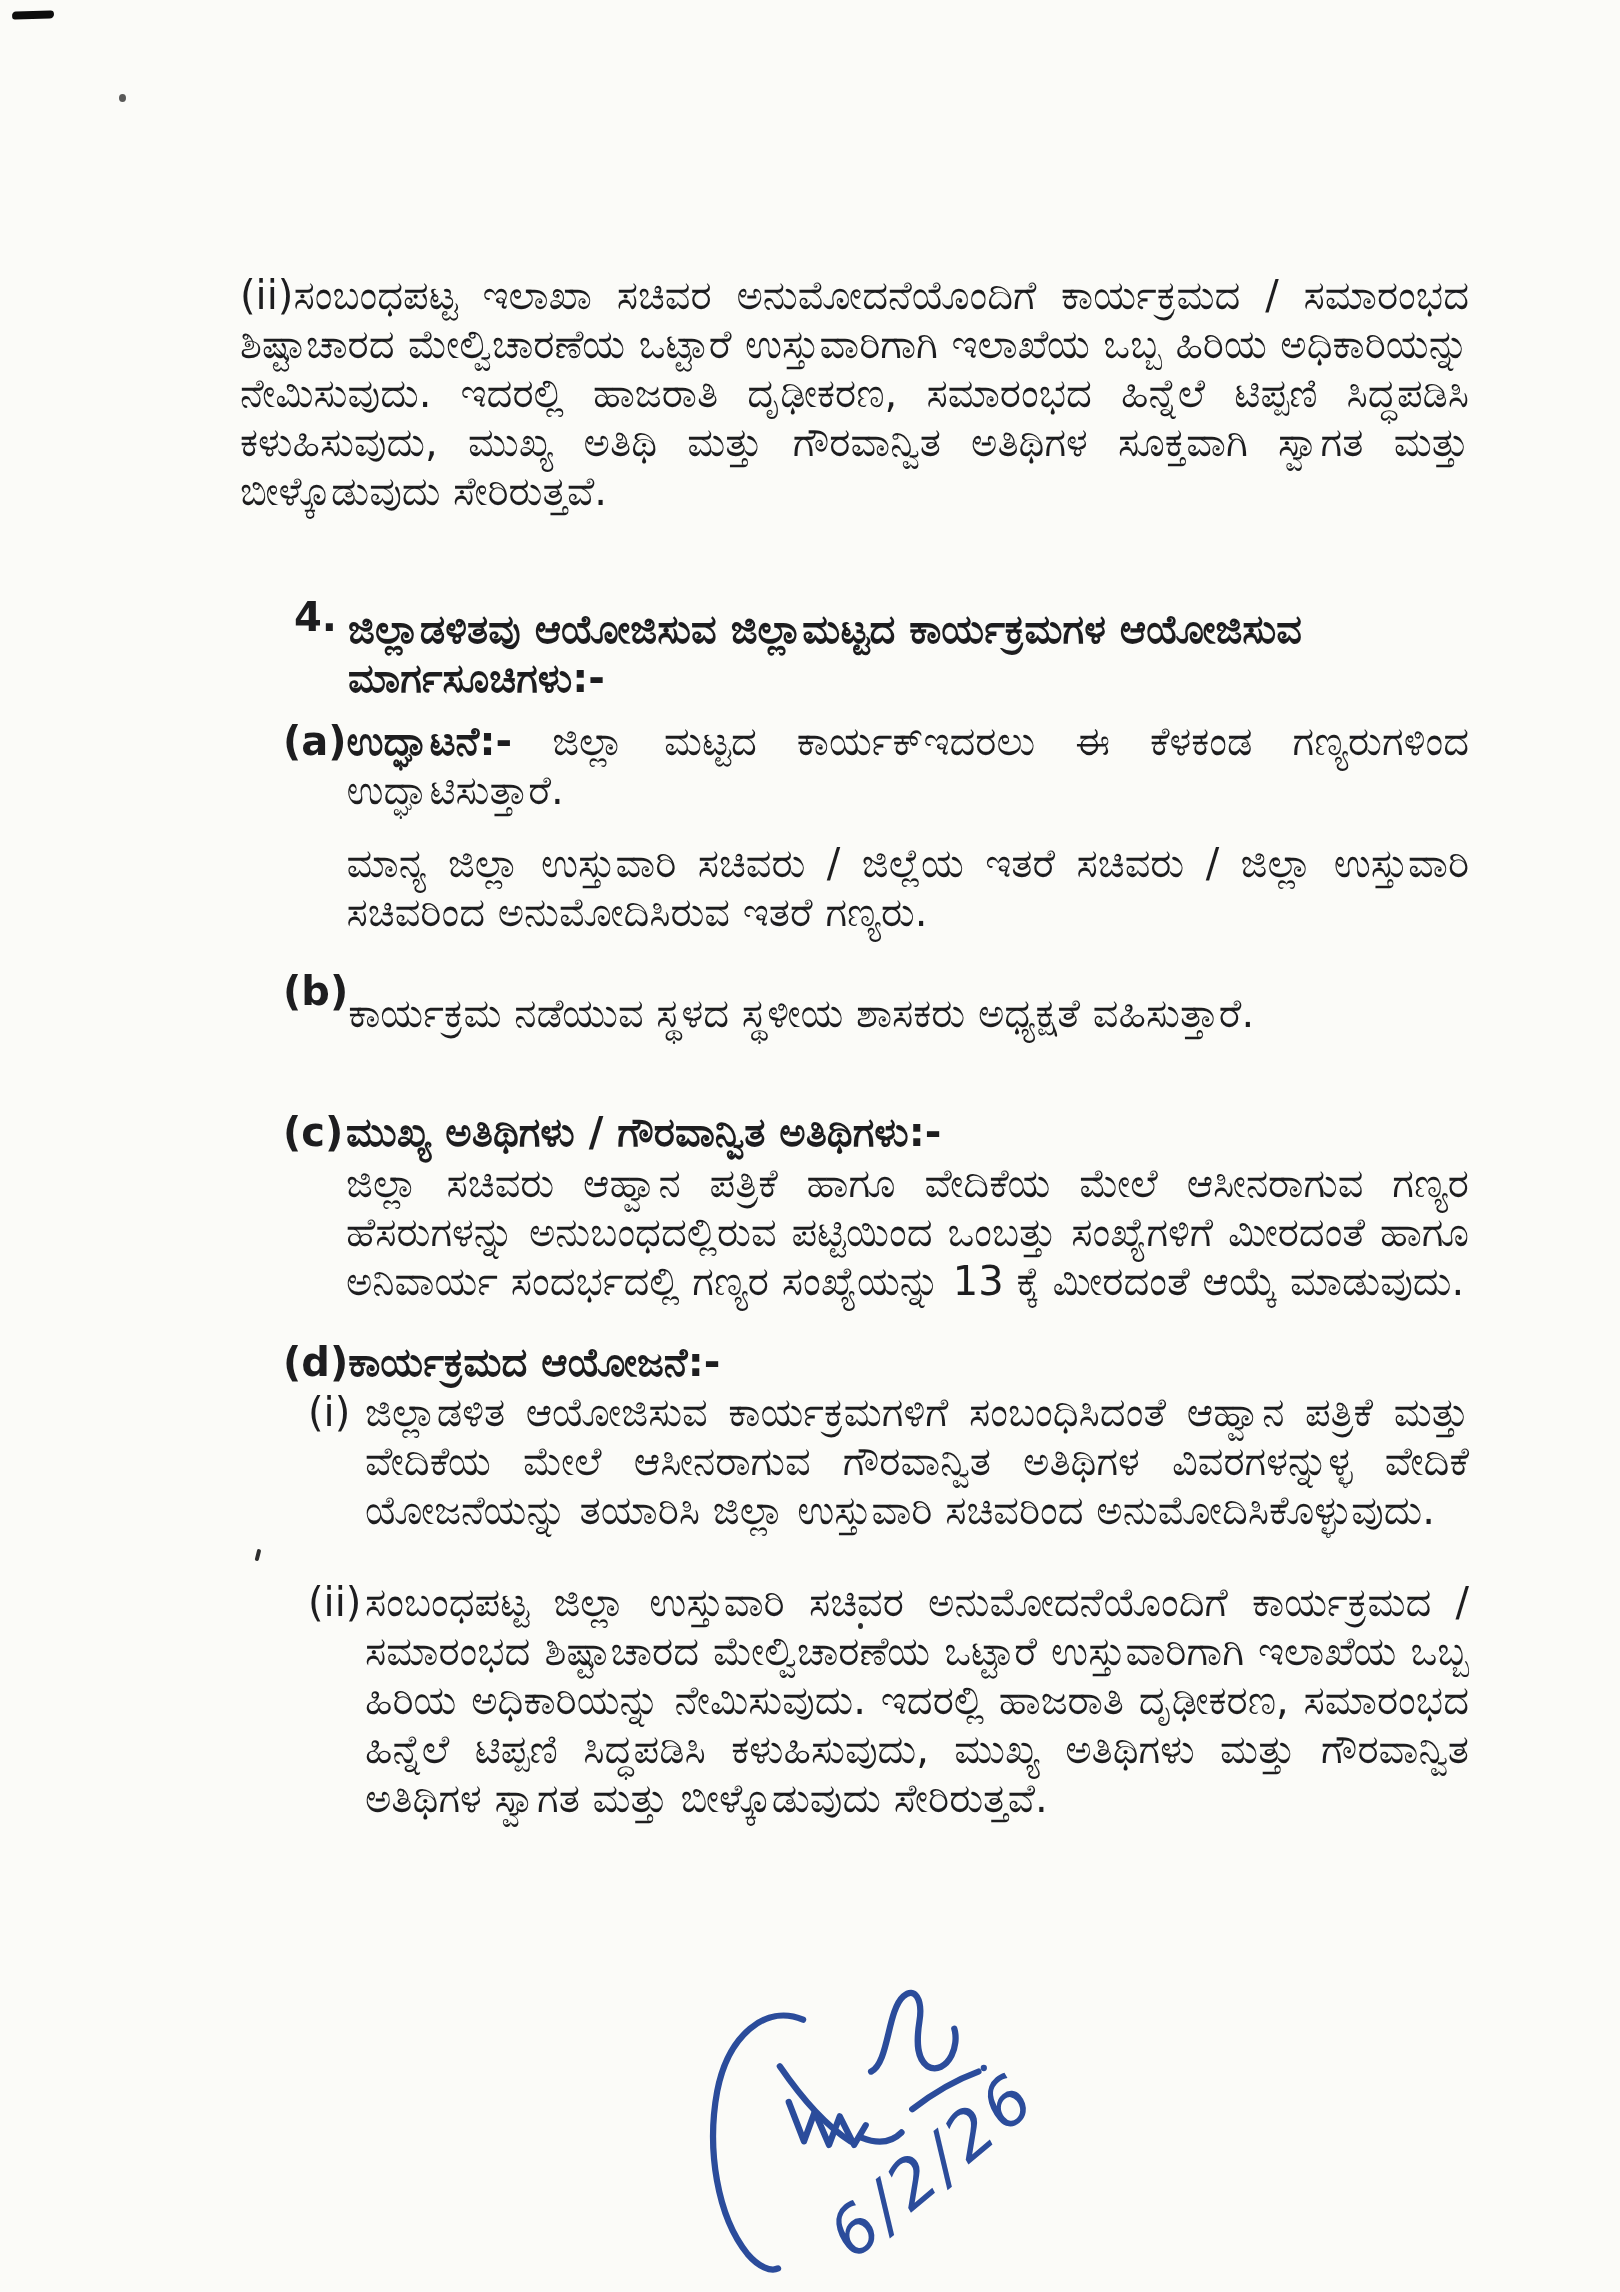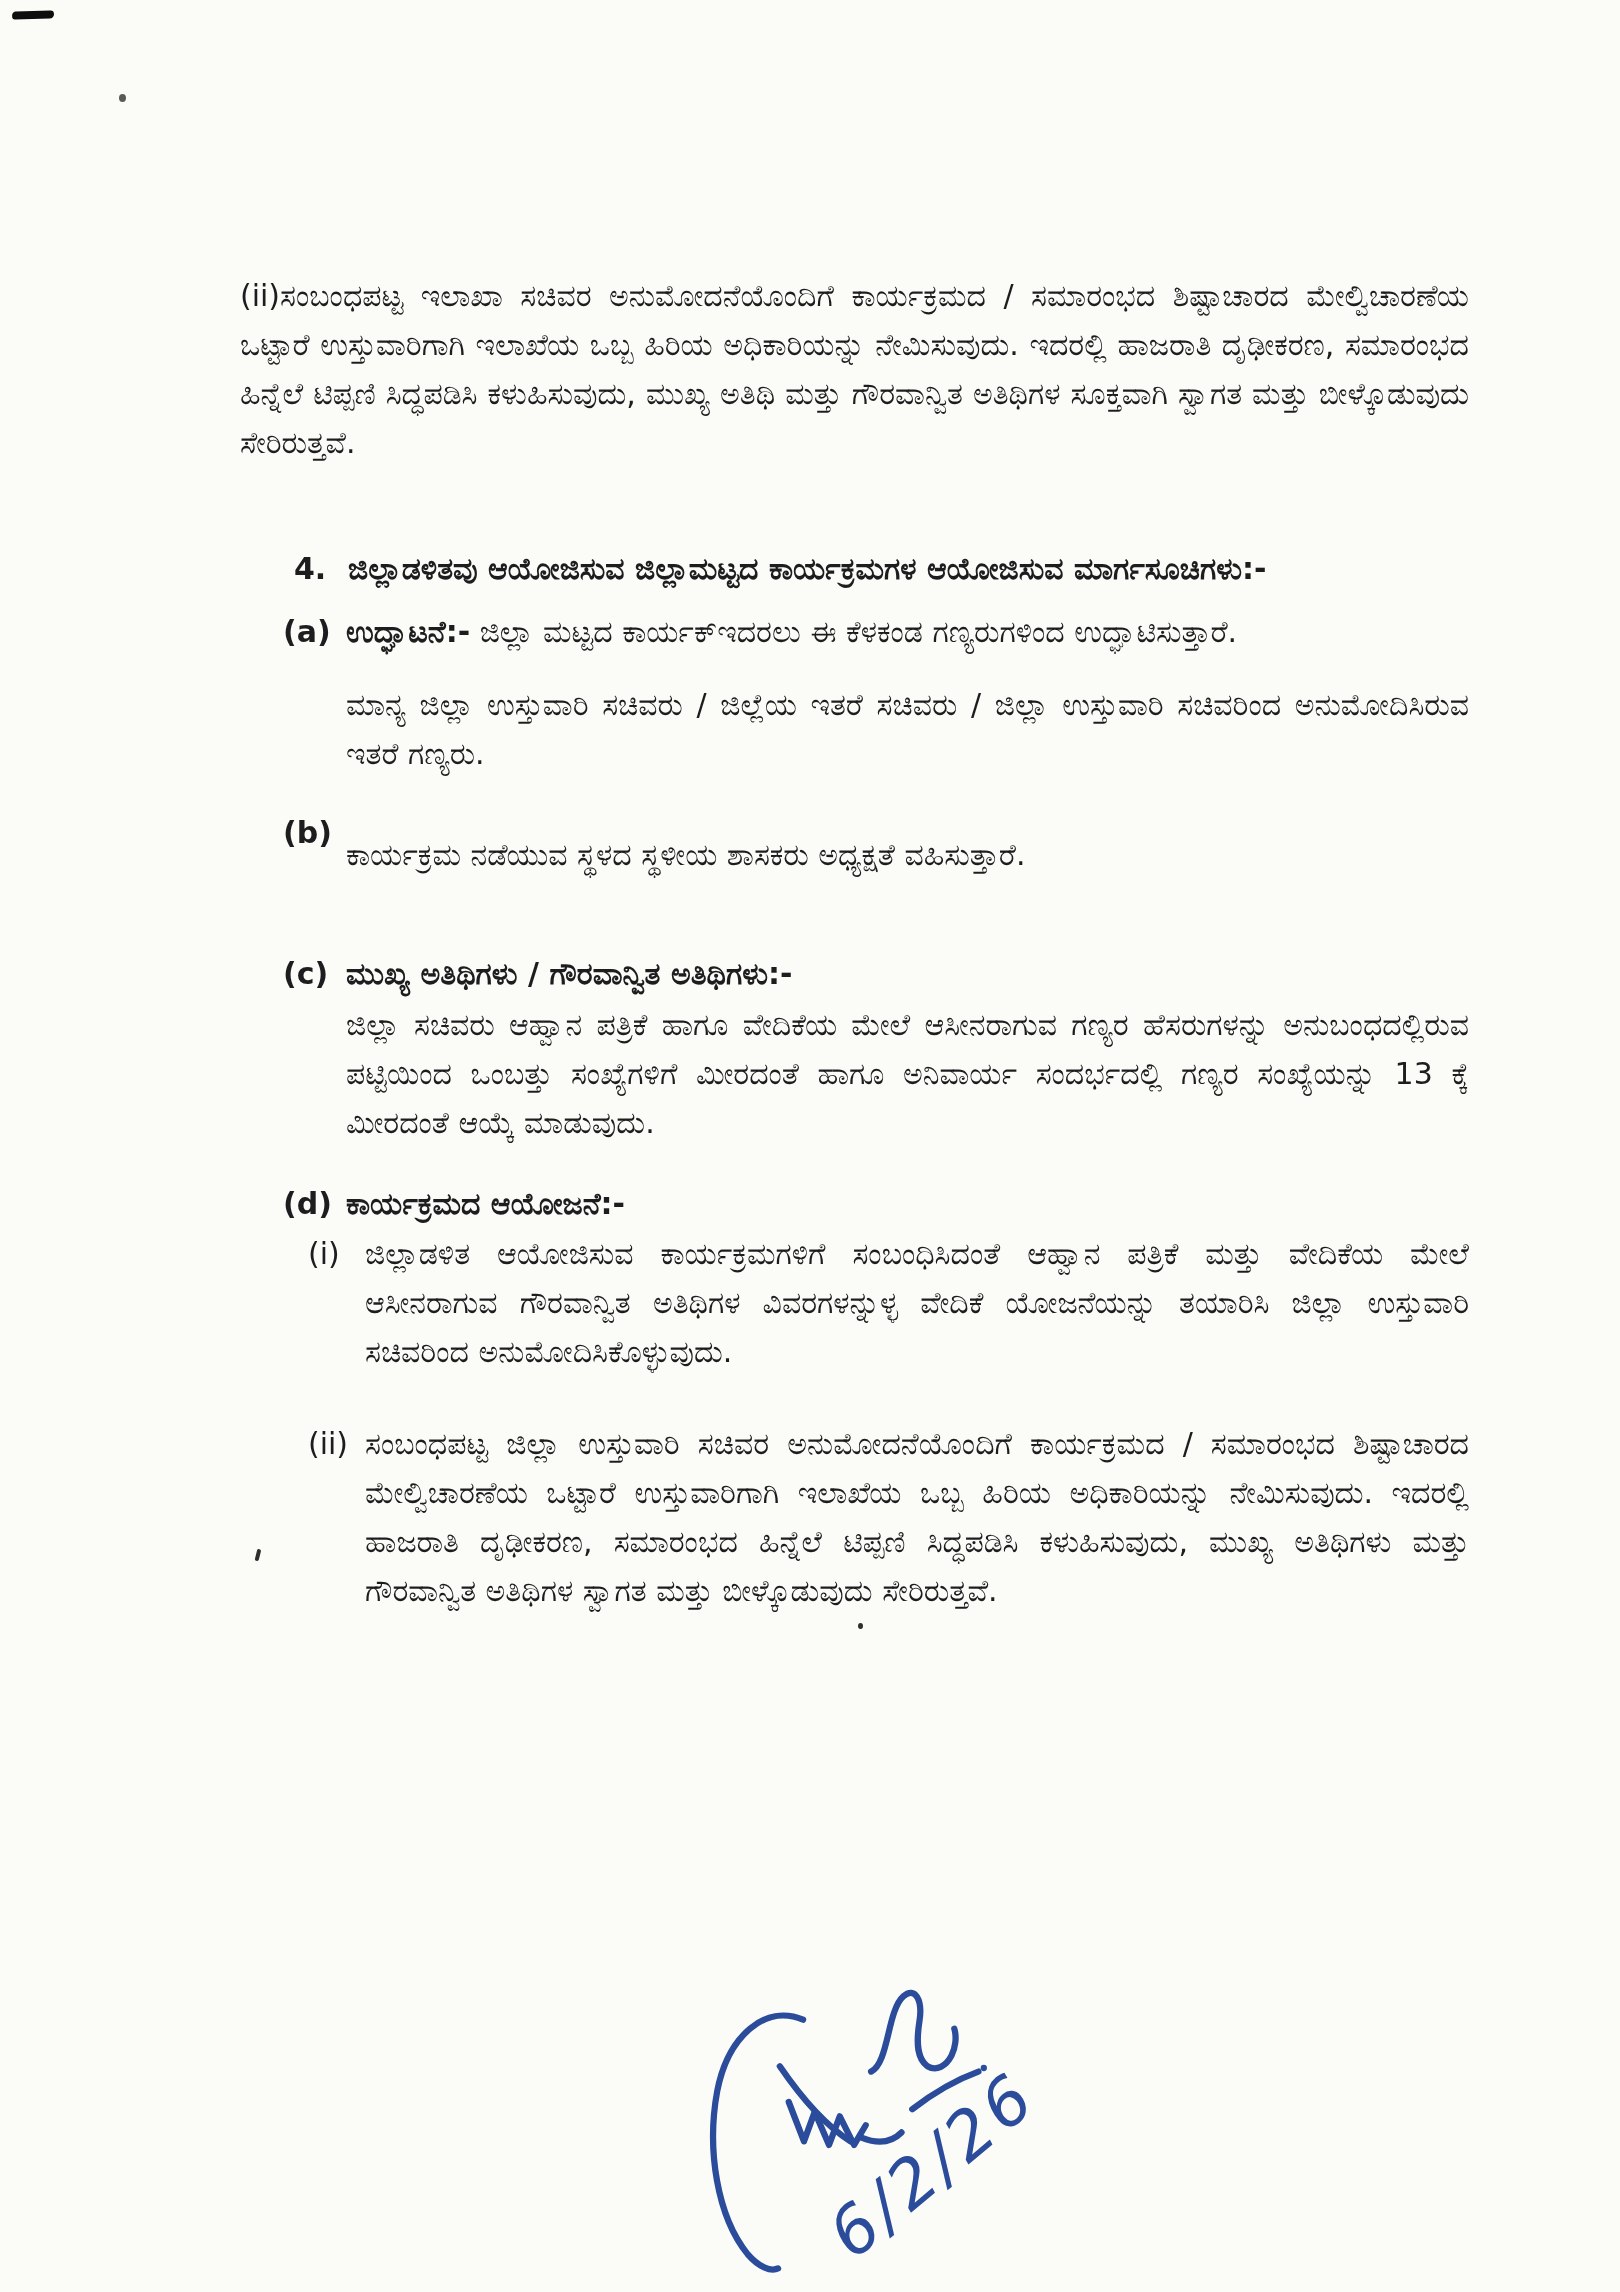--- a/index.html
+++ b/index.html
@@ -26,32 +26,32 @@
   .speck { position:absolute; background:#3c3c3c; border-radius:50%; opacity:.85; }
   .s1 { left:119px; top:94px; width:7.2px; height:8px; }
   .tick {
     position:absolute; background:#2e2e2e; border-radius:1.8px;
   }
   .t1 { left:256px; top:1549px; width:3.6px; height:11.6px; transform:rotate(14deg); }
   .t2 { left:858px; top:1623px; width:5.4px; height:6.3px; border-radius:50%; }
 
   .content {
     position:absolute; left:240px; top:271px; width:1229px;
-    font-size:30px; line-height:49px;
+    font-size:40px; line-height:49px;
   }
   .justify { text-align:justify; }
   .bold { font-weight:bold; }
 
   .row { display:flex; align-items:flex-start; }
   .row .label { flex:0 0 63px; }
   .row .itext { flex:1 1 auto; min-width:0; }
 
   .heading4 { margin-top:77px; margin-left:54px; }
   .heading4 .label { flex:0 0 54px; }
-  .heading4 .htext { flex:1 1 auto; max-width:1115px; }
+  .heading4 .htext { flex:1 1 auto; max-width:1115px;margin-top:12px; }
 
   .item { margin-left:43px; }
   .item-a { margin-top:14.3px; }
   .item-a .para2 { margin-top:24px; }
   .item-b { margin-top:30px; }
   .item-b .body { margin-top:21.5px; }
   .item-c { margin-top:70px; }
   .item-c .body { margin-top:1.8px; }
   .item-d { margin-top:32px; }
   .sub { margin-left:68px; }

